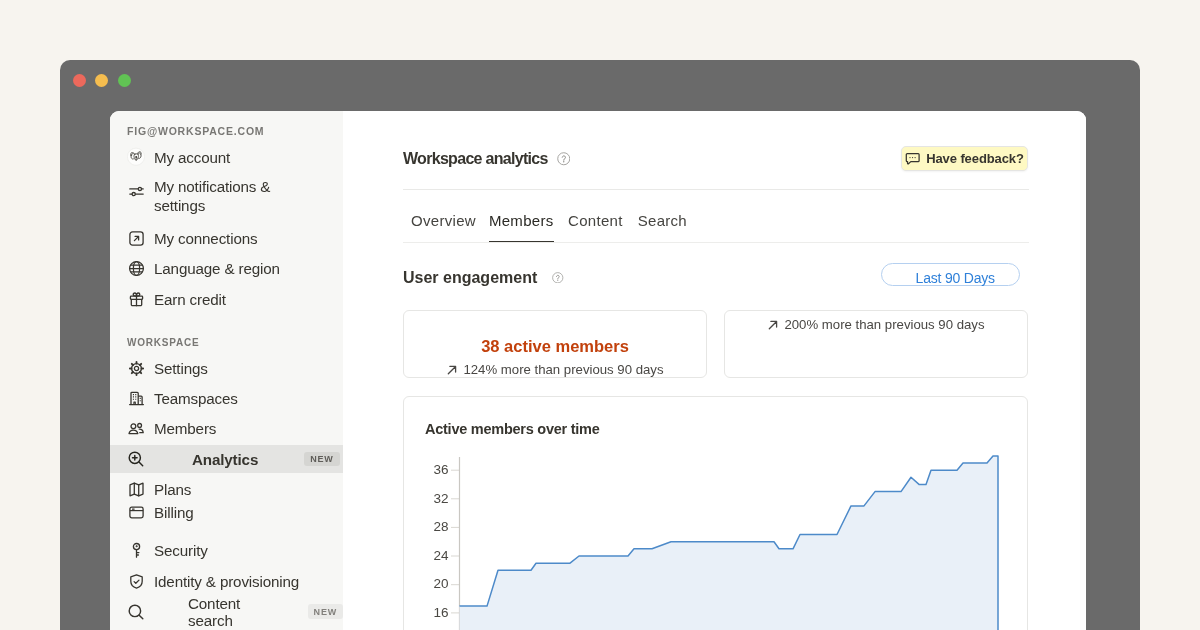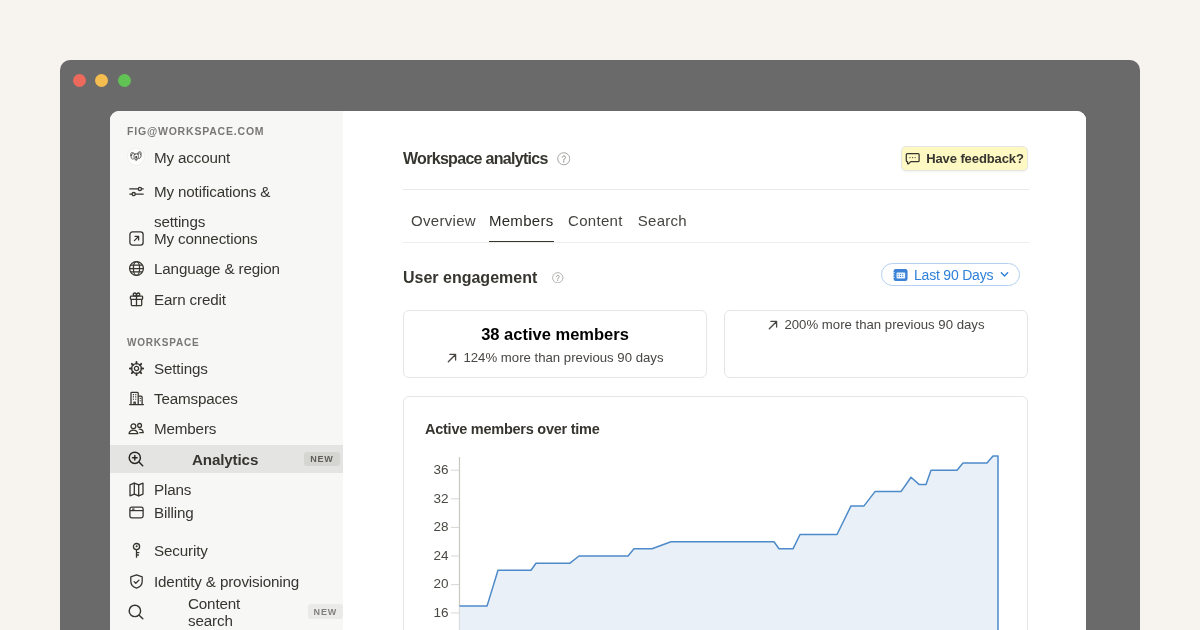--- a/index.html
+++ b/index.html
@@ -19,24 +19,24 @@
   .content { position:absolute; left:233px; top:0; width:743px; height:100%; background:#fff; }
   .h1 { position:absolute; left:60px; top:39px; font-size:16px; font-weight:bold; letter-spacing:-0.7px; color:#37352f; display:flex; align-items:center; }
   .help { margin-left:9px; display:inline-flex; }
   .fbbtn { position:absolute; left:558px; top:35px; width:127px; height:25px; border:1px solid #e5e5e3; border-radius:5px; background:#fef9c3; box-shadow:0 1px 2px rgba(0,0,0,0.05); display:flex; align-items:center; justify-content:center; font-size:13px; font-weight:bold; letter-spacing:-0.1px; color:#37352f; gap:6px; }
   .div1 { position:absolute; left:60px; top:78px; width:626px; height:1px; background:#e9e9e7; }
   .tabs { position:absolute; left:68px; top:101px; display:flex; font-size:15px; letter-spacing:0.3px; color:#454440; }
   .tabs .tab { padding-bottom:11.5px; margin-right:14.5px; }
   .tabs .tab.on { color:#2b2a25; border-bottom:2px solid #37352f; }
   .div2 { position:absolute; left:60px; top:131px; width:626px; height:1px; background:#ededeb; }
   .h2 { position:absolute; left:60px; top:157.5px; font-size:16px; font-weight:bold; letter-spacing:0px; color:#37352f; display:flex; align-items:center; }
-  .pill { position:absolute; left:538px; top:152px; width:139px; height:23px; border:1px solid #b5d0f0; border-radius:12px; background:#fff; display:flex; align-items:center; padding-left:9.5px; color:#2f80d9; font-size:14px; letter-spacing:-0.2px; gap:6px; }
+  .pill { position:absolute; left:538px; top:152px; width:139px; height:23px; border:1px solid #b5d0f0; border-radius:12px; background:#fff; display:flex; align-items:center; padding-left:9.5px; color:#2f80d9; font-size:14px; letter-spacing:-0.2px; gap:6px;flex-direction:column; }
   .cards { position:absolute; left:60px; top:199px; width:625px; display:flex; gap:17px; }
   .card { width:304px; height:68px; border:1px solid #e6e6e4; border-radius:6px; background:#fff; text-align:center; }
-  .card .big { margin-top:14px; font-size:16.5px; font-weight:bold; letter-spacing:0px; color:#000000; }
+  .card .big { margin-top:26px; font-size:16.5px; font-weight:bold; letter-spacing:0px; color:#c2410c; }
   .card .sub { margin-top:6px; font-size:13.2px; letter-spacing:0px; color:#494744; display:flex; align-items:center; justify-content:center; gap:5px; }
   .chartcard { position:absolute; left:60px; top:285px; width:625px; height:345px; border:1px solid #e6e6e4; border-radius:6px 6px 0 0; background:#fff; }
   .charttitle { position:absolute; left:21px; top:24px; font-size:14.5px; font-weight:bold; letter-spacing:-0.25px; color:#37352f; }
 </style>
 </head>
 <body>
   <div class="window">
     <div class="dot" style="left:12.5px; background:#ec695c;"></div>
     <div class="dot" style="left:35px;  background:#f5bd4f;"></div>
     <div class="dot" style="left:57.5px; background:#61c354;"></div>
@@ -61,21 +61,21 @@
         </span>My account</div>
         <div class="srow" style="top:61px; height:51px; align-items:flex-start; padding-top:4.5px;">
           <span class="ic" style="margin-top:6px;">
           <svg width="17" height="17" viewBox="0 0 17 17" fill="none" stroke="#37352f" stroke-width="1.3" stroke-linecap="round">
               <path d="M1.8 5.9 h8.1 M13.5 5.9 h1.7"></path>
               <circle cx="11.9" cy="5.9" r="1.6"></circle>
               <path d="M1.8 11.1 h2.1 M7.5 11.1 h7.7"></path>
               <circle cx="5.7" cy="11.1" r="1.6"></circle>
             </svg>
         </span>
-          <span style="line-height:30px;">My notifications &amp;<br>settings</span>
+          <span style="line-height:19px;">My notifications &amp;<br>settings</span>
         </div>
         <div class="srow" style="top:112px;"><span class="ic">
           <svg width="17" height="17" viewBox="0 0 17 17" fill="none" stroke="#37352f" stroke-width="1.3" stroke-linejoin="round" stroke-linecap="round">
               <rect x="1.9" y="1.9" width="13.2" height="13.2" rx="2.6"></rect>
               <path d="M6.4 10.6 L10.4 6.6 M7.1 6.4 h3.5 v3.5"></path>
             </svg>
         </span>My connections</div>
         <div class="srow" style="top:142.5px;"><span class="ic">
           <svg width="17" height="17" viewBox="0 0 17 17" fill="none" stroke="#37352f" stroke-width="1.25" stroke-linecap="round">
               <circle cx="8.5" cy="8.5" r="6.9"></circle>

